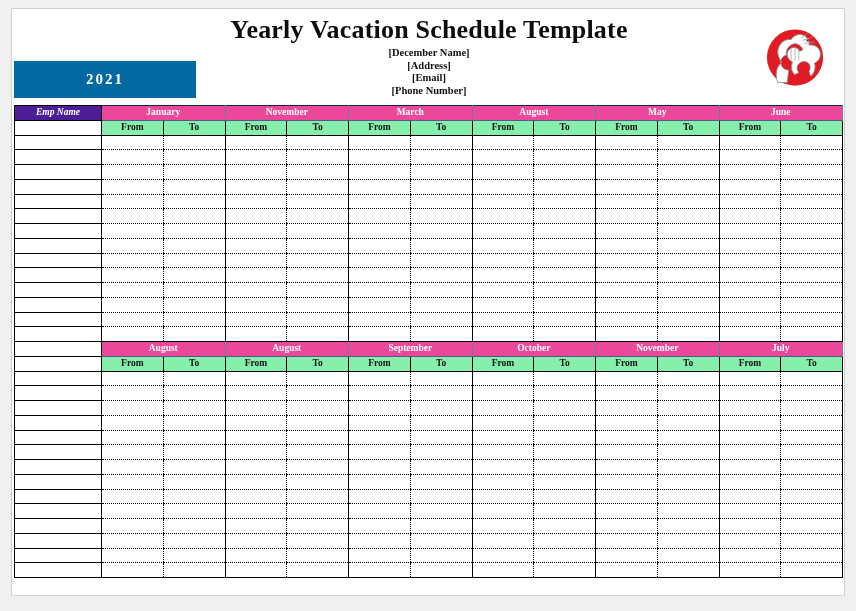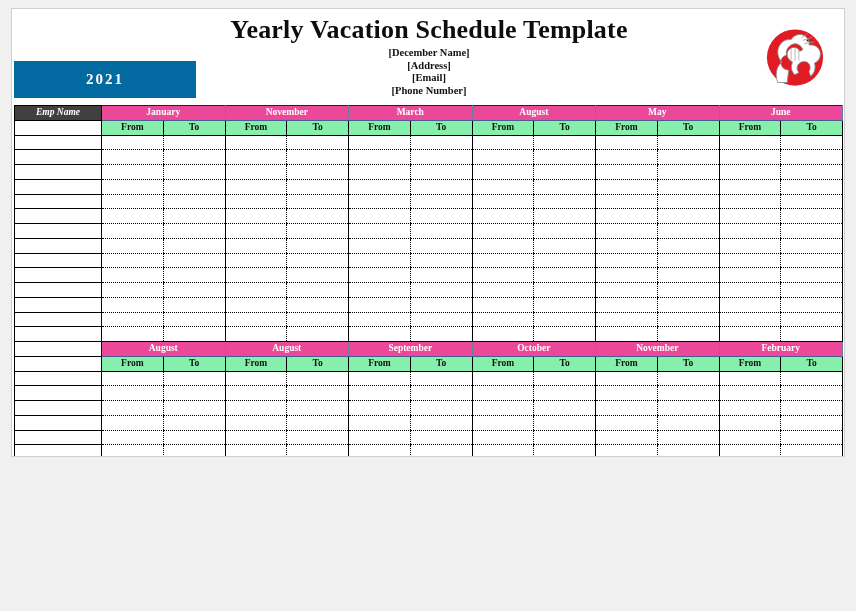--- a/index.html
+++ b/index.html
@@ -12,21 +12,21 @@
     height: 611px;
     background: #f0f0f0;
     font-family: "Liberation Serif", serif;
     overflow: hidden;
   }
   #page {
     position: absolute;
     left: 11px;
     top: 8px;
     width: 834px;
-    height: 449px;
+    height: 588px;
     background: #ffffff;
     border: 1px solid #cfcfcf;
     box-sizing: border-box;
     overflow: hidden;
   }
 
   
   #header {
     position: relative;
     height: 96px;
@@ -115,21 +115,21 @@
     font-weight: bold;
     font-size: 10px;
     text-align: center;
     border: 1px solid #0d2260;
     border-bottom: 1px solid #4b5d8c;
     height: 14px;
     line-height: 14px;
   }
   .monthhead.sep { border-left: 1px solid #6d7ba3; border-right: 1px solid #6d7ba3; }
   .emphead {
-    background: #404040;
+    background: #4c1d95;
     color: #ffffff;
     font-weight: bold;
     font-style: italic;
     font-size: 10px;
     text-align: center;
     border: 1px solid #000000;
     height: 14px;
     line-height: 14px;
   }
   .fromto {
@@ -463,21 +463,21 @@
             <td class="datacell mstart"></td>
             <td class="datacell mend"></td>
           </tr>
           <tr class="headrow">
             <td class="empcell"></td>
             <td class="monthhead sep" colspan="2">August</td>
             <td class="monthhead sep" colspan="2">August</td>
             <td class="monthhead sep" colspan="2">September</td>
             <td class="monthhead sep" colspan="2">October</td>
             <td class="monthhead sep" colspan="2">November</td>
-            <td class="monthhead sep" colspan="2">February</td>
+            <td class="monthhead sep" colspan="2">July</td>
           </tr>
           <tr class="subrow">
             <td class="empblank"></td>
             <td class="fromto first">From</td>
             <td class="fromto to">To</td>
             <td class="fromto first">From</td>
             <td class="fromto to">To</td>
             <td class="fromto first">From</td>
             <td class="fromto to">To</td>
             <td class="fromto first">From</td>

